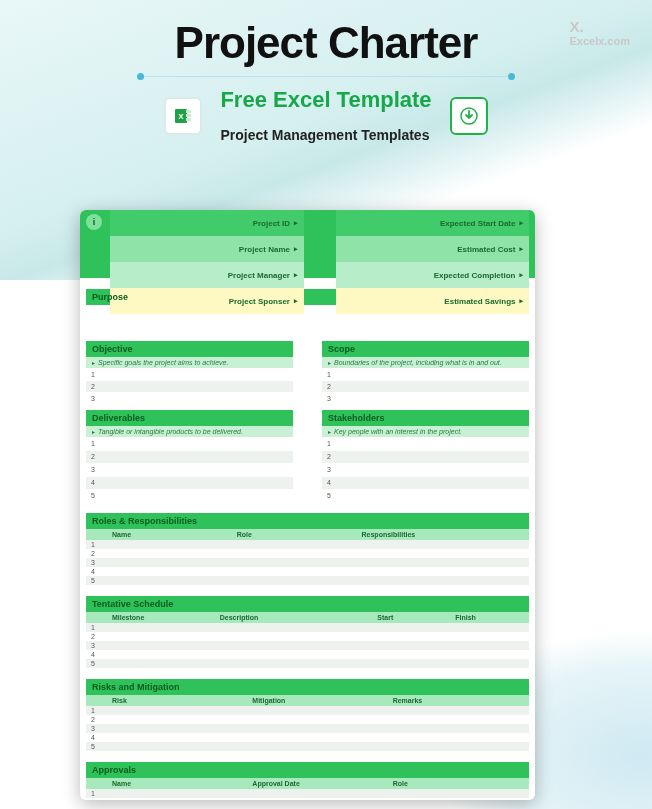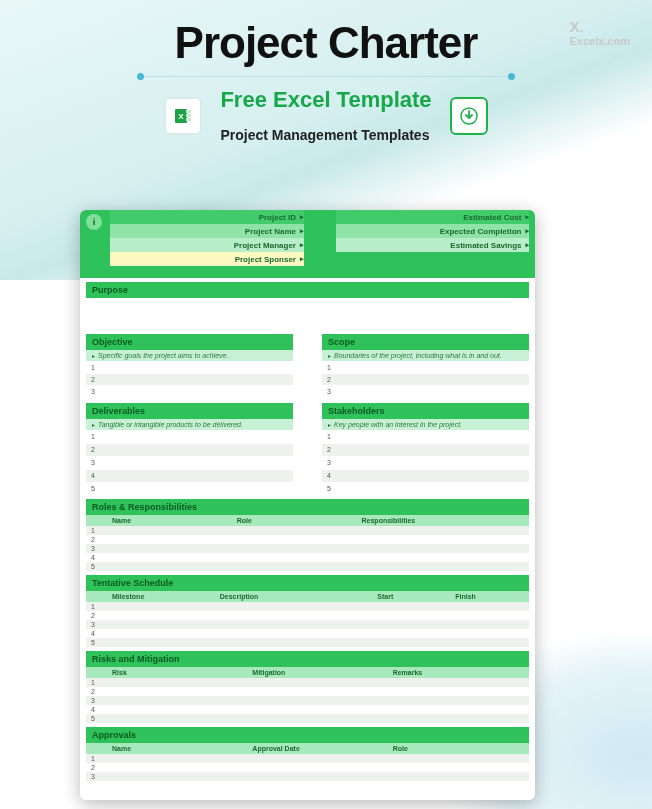--- a/index.html
+++ b/index.html
@@ -17,27 +17,27 @@
 .iconbox{width:34px;height:34px;border:2px solid #d9e9ec;border-radius:6px;background:#fff;display:flex;align-items:center;justify-content:center}
 .iconbox.dl{border-color:#1fb24a}
 .subtxt{text-align:left}
 .sub1{color:#17a84a;font-weight:800;font-size:22px;line-height:1}
 .sub2{color:#222;font-weight:700;font-size:14px;margin-top:16px}
 .doc{position:absolute;top:210px;left:80px;width:455px;height:590px;background:#fff;border-radius:6px;box-shadow:0 4px 18px rgba(0,0,0,.28);z-index:3;overflow:hidden;font-size:8px;color:#1a6b2e}
 .topbar{background:#2fc15a;height:68px;display:flex;gap:8px;padding:0 6px;align-items:flex-start}
 .infoicon{width:16px;height:16px;border-radius:50%;background:#7fe09a;color:#0a5c20;font-weight:700;display:flex;align-items:center;justify-content:center;margin-top:4px;font-size:9px}
 .topcol{flex:1;display:flex;flex-direction:column}
 .topspacer{width:16px}
-.fld{height:14px;display:flex;align-items:center;justify-content:flex-end;font-size:8px;font-weight:600}
+.fld{height:26px;display:flex;align-items:center;justify-content:flex-end;padding-right:6px;font-size:8px;font-weight:600}
 .fld:nth-child(1){background:#42cb6b}
 .fld:nth-child(2){background:#8fe2a8}
 .fld:nth-child(3){background:#b7edc8}
 .fld:nth-child(4){background:#fef9c3}
 .fld .arr{margin-left:4px;font-size:7px}
-.secfull{margin:4px 6px 2px}
+.secfull{margin:11px 6px 2px}
 .sh{background:#2fc15a;color:#0a5c20;font-weight:800;font-size:9px;padding:3px 6px}
 .hint{background:#c8f0d5;font-size:7px;font-style:italic;padding:2px 6px;color:#2a7c3e}
 .hint .arr{font-style:normal;margin-right:3px;font-size:6px}
 .blank{background:#fff;height:30px}
 .row2{display:flex;gap:29px;margin:6px 6px 2px}
 .col{flex:1}
 .num{background:#eef2ee;font-size:7px;padding:2px 5px;margin-top:1px;color:#555}
 .num.w{background:#fff}
 .rows5 .num{padding:1px 5px;line-height:10px}
 .thead{background:#a7e8bc;display:flex;font-size:7px;font-weight:700;padding:2px 0;color:#1a6b2e}
@@ -103,20 +103,24 @@
             <span class="arr">▸</span>
           </div>
         <div class="fld">
             <span>Project Sponser</span>
             <span class="arr">▸</span>
           </div>
       </div>
       <div class="topspacer"></div>
       <div class="topcol">
         <div class="fld">
+            <span>Expected Start Date</span>
+            <span class="arr">▸</span>
+          </div>
+        <div class="fld">
             <span>Estimated Cost</span>
             <span class="arr">▸</span>
           </div>
         <div class="fld">
             <span>Expected Completion</span>
             <span class="arr">▸</span>
           </div>
         <div class="fld">
             <span>Estimated Savings</span>
             <span class="arr">▸</span>

